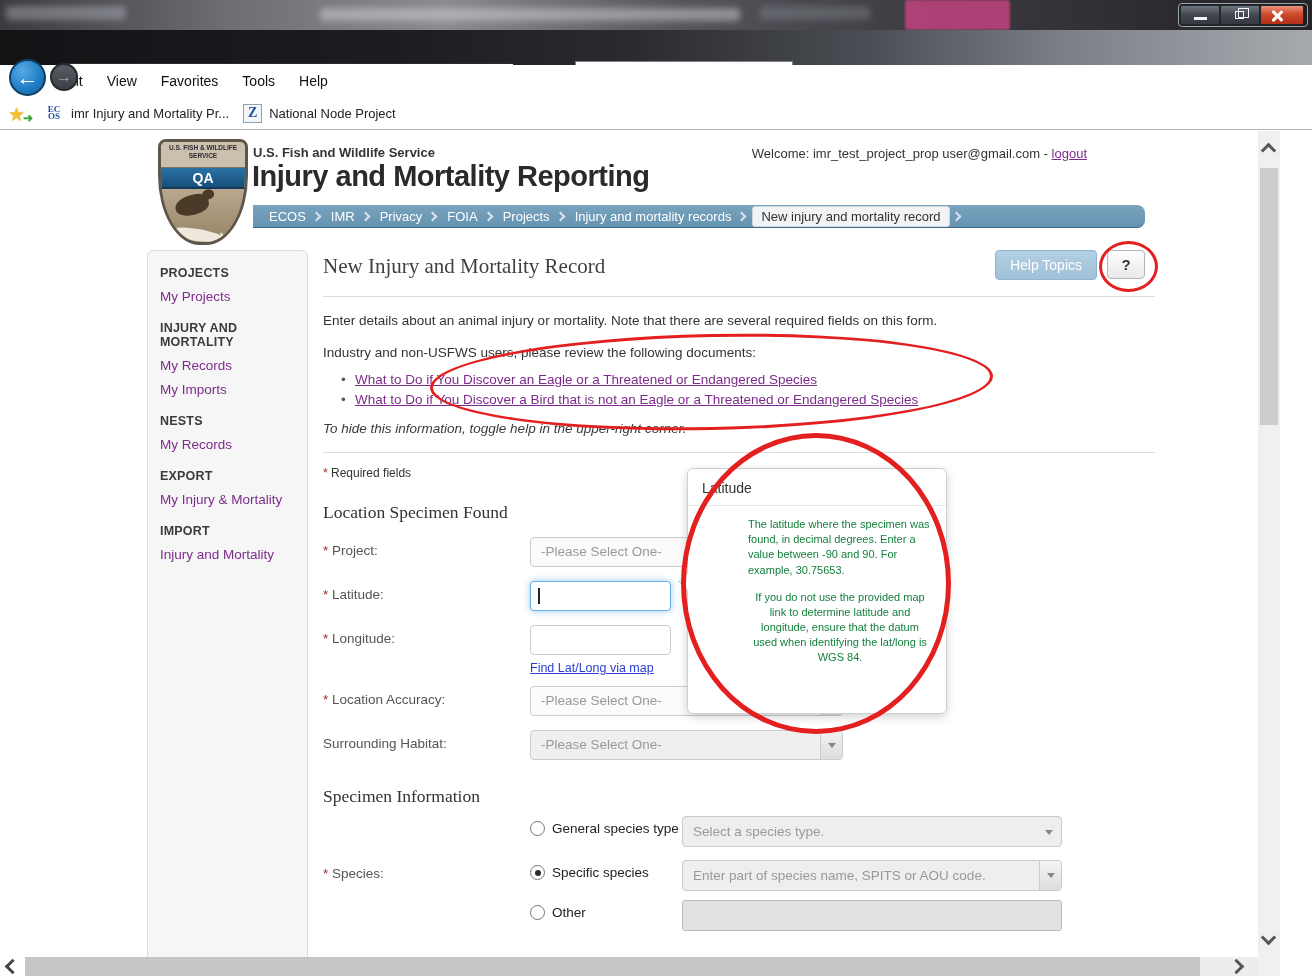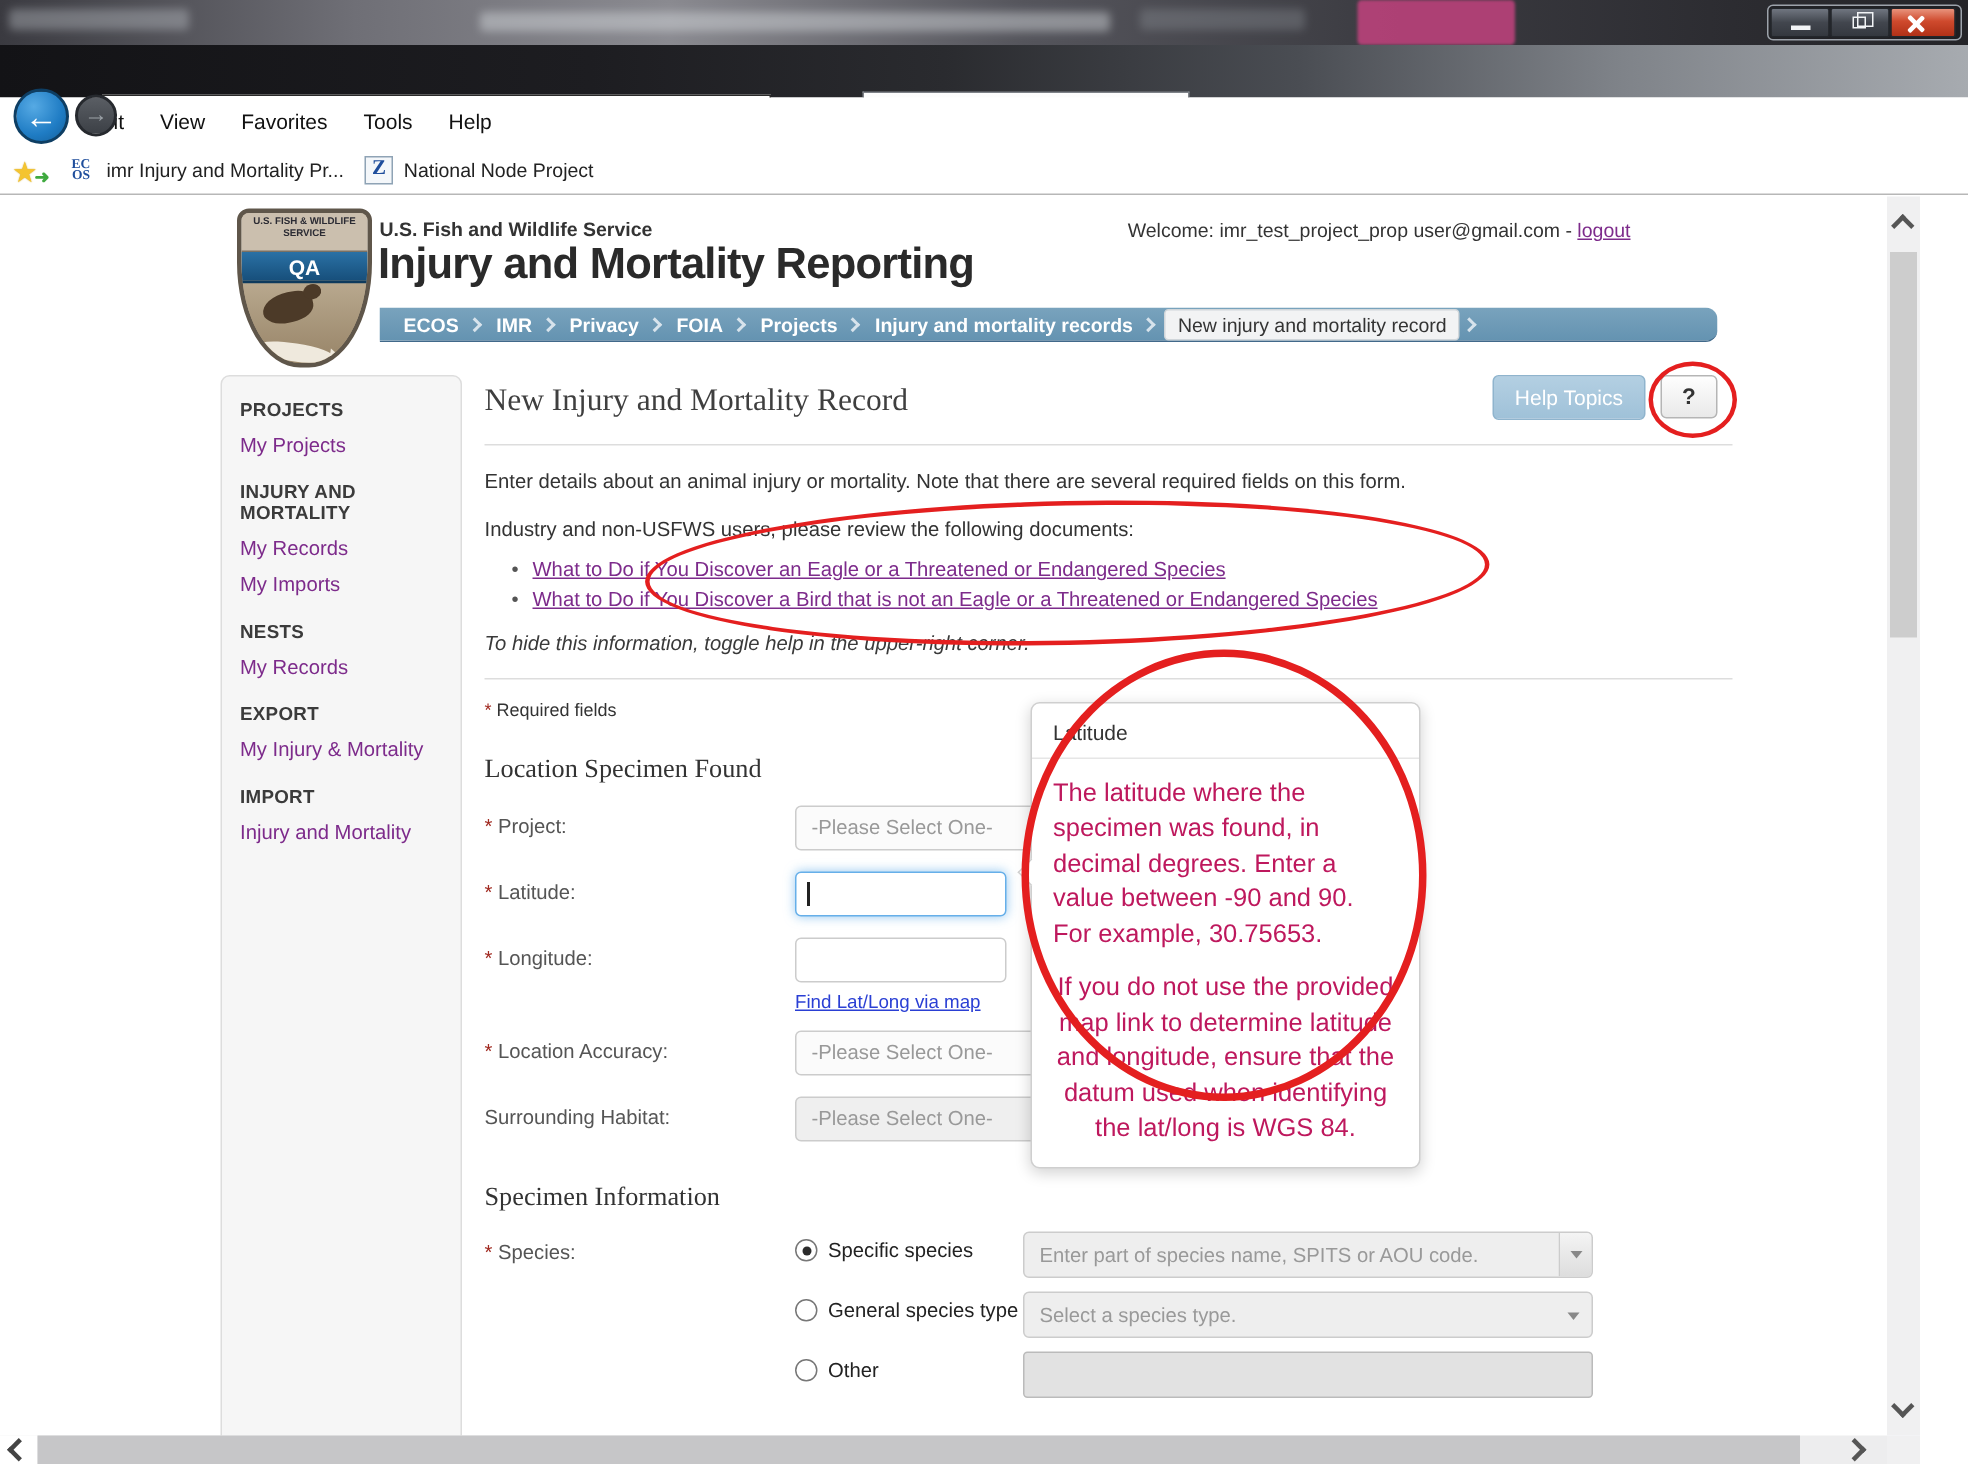--- a/index.html
+++ b/index.html
@@ -73,21 +73,21 @@
   .duck:before { content:""; position:absolute; right:-7px; top:-2px; width:12px; height:10px; background:#4c3a28; border-radius:50%; }
   .fish { position:absolute; left:10px; bottom:8px; width:52px; height:12px; background:#efe9dd; border-radius:50% 60% 60% 40%; transform:rotate(8deg); }
   .fish:before { content:""; position:absolute; right:-6px; top:0; border-left:9px solid #efe9dd; border-top:6px solid transparent; border-bottom:6px solid transparent; }
   .hdr-agency { position:absolute; left:253px; top:14px; font-size:13px; font-weight:bold; color:#333; }
   .hdr-app { position:absolute; left:252px; top:29px; font-size:29px; font-weight:bold; color:#2a2a2a; letter-spacing:-.5px; }
   .welcome { position:absolute; right:171px; top:15px; font-size:13px; color:#333; }
   .welcome a { color:#7d2b8b; }
 
   
   .crumbs { position:absolute; left:253px; top:74px; width:892px; height:23px; background:linear-gradient(#79a3bd,#6493b1); border-radius:0 8px 8px 0; border-bottom:1px solid #41698a; display:flex; align-items:center; padding-left:12px; }
-  .crumb { color:#fff; font-weight:bold; font-size:13px; padding:0 4px; white-space:nowrap; }
+  .crumb { color:#fff; font-weight:normal; font-size:13px; padding:0 4px; white-space:nowrap; }
   .crumb-sep { width:7px; height:7px; border-top:2px solid #d7e3ec; border-right:2px solid #d7e3ec; transform:rotate(45deg); margin:0 7px 0 3px; flex:none; }
   .crumb.current { background:#f2f3f4; color:#333; font-weight:normal; border-radius:3px; padding:2px 8px; border:1px solid #d0d6da; }
 
   
   .sidebar { position:absolute; left:147px; top:119px; width:161px; height:720px; background:#f6f6f6; border:1px solid #ddd; border-radius:6px 6px 0 0; padding:13px 12px; }
   .side-h { font-size:12.5px; font-weight:bold; color:#3b3b3b; margin-top:17px; letter-spacing:.2px; }
   .side-h:first-child { margin-top:2px; }
   .side-a { display:block; font-size:13.5px; color:#7d2b8b; margin-top:9px; text-decoration:none; }
 
   
@@ -124,21 +124,21 @@
   .rlabel { font-size:13.5px; color:#222; white-space:nowrap; }
   .combo { position:relative; width:380px; height:31px; border:1px solid #ccc; border-radius:4px; background:#eee; color:#999; font-size:13.5px; padding:7px 10px; white-space:nowrap; overflow:hidden; }
   .combo .sel-btn { position:absolute; right:0; top:0; bottom:0; width:22px; background:linear-gradient(#f4f4f4,#ddd); border-left:1px solid #ccc; border-radius:0 3px 3px 0; display:flex; align-items:center; justify-content:center; }
   .combo .tri { width:0; height:0; border-left:4px solid transparent; border-right:4px solid transparent; border-top:5px solid #888; }
   .combo.flat .tri { position:absolute; right:8px; top:13px; }
   .inp-dis { width:380px; height:31px; background:#e2e2e2; border:1px solid #bbb; border-radius:3px; }
 
   
   .tooltip { position:absolute; left:687px; top:337px; width:260px; min-height:246px; background:#fff; border:1px solid #cfcfcf; border-radius:6px; box-shadow:0 3px 10px rgba(0,0,0,.18); z-index:40; }
   .tooltip-h { padding:11px 14px 9px; font-size:14px; color:#333; border-bottom:1px solid #e6e6e6; }
-  .tooltip-b { padding:11px 14px 14px; font-size:17px; color:#be185d; line-height:1.38; }
+  .tooltip-b { padding:11px 14px 14px; font-size:11px; color:#15803d; line-height:1.38;margin-left:46px; }
   .tooltip-b p + p { margin-top:12px;text-align:center; }
   .tooltip-arrow { position:absolute; left:-7px; top:106px; width:13px; height:13px; background:#fff; border-left:1px solid #cfcfcf; border-bottom:1px solid #cfcfcf; transform:rotate(45deg); }
 
   
   .ann { position:absolute; border:4px solid #e41f1f; border-radius:50%; z-index:60; }
   .ann-links { left:430px; top:203px; width:563px; height:96px; transform:rotate(-1.2deg); border-width:3.5px; }
   .ann-q { left:1099px; top:110px; width:59px; height:51px; border-width:3.5px; }
   .ann-tip { left:681px; top:302px; width:270px; height:301px; border-width:5px; }
 
   
@@ -351,41 +351,41 @@
         <div class="flabel"><span>Surrounding Habitat:</span></div>
         <div class="sel gray"><span>-Please Select One-</span>
           <span class="sel-btn">
               <span class="tri"></span>
             </span>
         </div>
       </div>
 
       <h2 class="sect-h" style="margin-top:26px">Specimen Information</h2>
 
+      <div class="frow" style="margin-top:9px">
+        <div class="flabel"></div>
+        <div class="radio-cell">
+          <span class="radio"></span>
+          <span class="rlabel">General species type</span>
+        </div>
+        <div class="combo flat"><span>Select a species type.</span>
+          <span class="tri"></span>
+        </div>
+      </div>
+
       <div class="frow" style="margin-top:13px">
         <div class="flabel"><span class="req">*</span> <span>Species:</span></div>
         <div class="radio-cell">
           <span class="radio checked"></span>
           <span class="rlabel">Specific species</span>
         </div>
         <div class="combo"><span>Enter part of species name, SPITS or AOU code.</span>
           <span class="sel-btn">
               <span class="tri"></span>
             </span>
-        </div>
-      </div>
-
-      <div class="frow" style="margin-top:9px">
-        <div class="flabel"></div>
-        <div class="radio-cell">
-          <span class="radio"></span>
-          <span class="rlabel">General species type</span>
-        </div>
-        <div class="combo flat"><span>Select a species type.</span>
-          <span class="tri"></span>
         </div>
       </div>
 
       <div class="frow" style="margin-top:9px">
         <div class="flabel"></div>
         <div class="radio-cell">
           <span class="radio"></span>
           <span class="rlabel">Other</span>
         </div>
         <input class="inp-dis" disabled="" style="">

